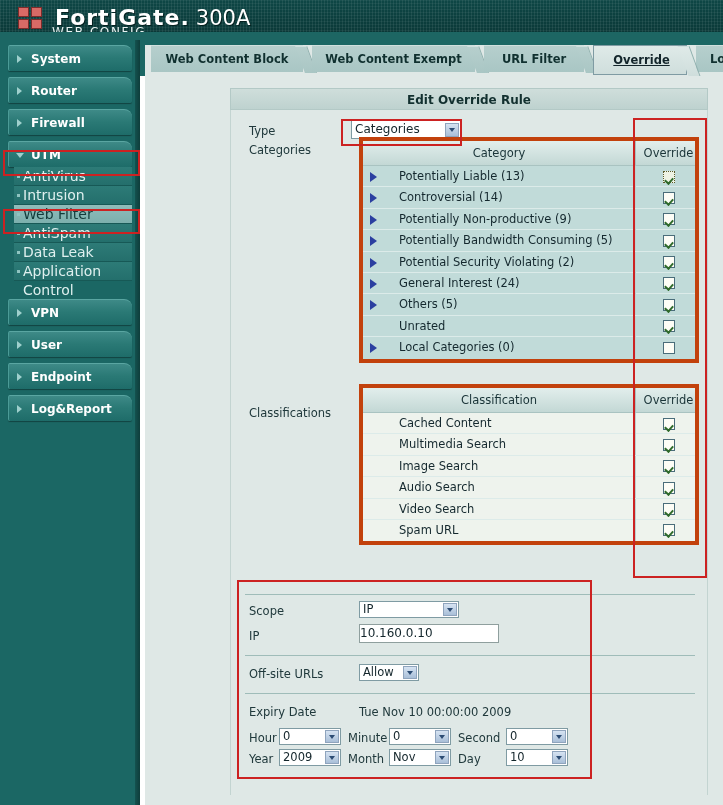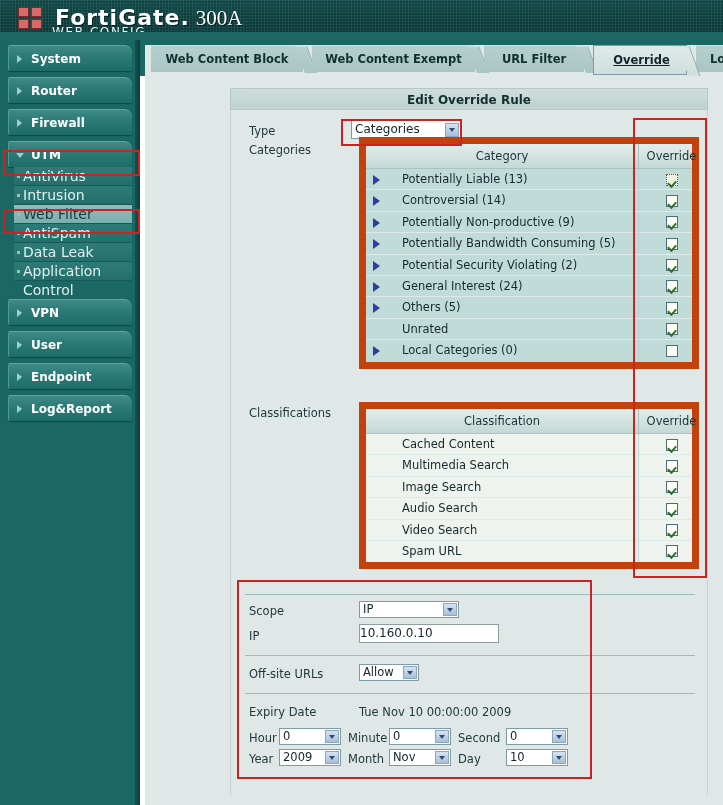--- a/index.html
+++ b/index.html
@@ -33,21 +33,21 @@
   #banner .logo-mark i.b{left:13px;top:0}
   #banner .logo-mark i.c{left:0;top:12px}
   #banner .logo-mark i.d{left:13px;top:12px}
   #banner .brand{
     position:absolute;left:55px;top:5px;
     font-family:"DejaVu Sans","Liberation Sans",sans-serif;
     font-size:22px;font-weight:bold;color:#ffffff;letter-spacing:1px;
     text-shadow:1px 1px 0 #05201f;
     white-space:nowrap;
   }
-  #banner .brand .model{font-weight:normal;font-size:21px;margin-left:6px;letter-spacing:0px;font-family:Liberation Serif, serif;}
+  #banner .brand .model{font-weight:normal;font-size:21px;margin-left:6px;letter-spacing:0px;}
   #banner .webconfig{
     position:absolute;left:52px;top:25px;
     font-size:12px;letter-spacing:1.6px;color:#e7f2f1;font-weight:normal;
   }
   #banner .teal-strip{
     position:absolute;left:0;top:32px;width:723px;height:8px;background:#1d6663;
   }
 
   
   #sidebar{
@@ -168,21 +168,21 @@
     border-top:4px solid #2c4c74;
   }
   .txtinput{
     position:absolute;height:19px;background:#ffffff;
     border:1px solid #8f9f9e;box-sizing:border-box;
     font-size:12px;color:#12252b;line-height:17px;
     font-family:"DejaVu Sans","Liberation Sans",sans-serif;
   }
 
   
-  .tbl{position:absolute;border:7px solid #c2410c;box-sizing:border-box;background:#d946ef;}
+  .tbl{position:absolute;border:4px solid #c2410c;box-sizing:border-box;background:#d946ef;}
   .tbl .hdr{
     position:relative;height:24px;
     background:linear-gradient(180deg,#e2eeec 0%,#c3d8d5 100%);
     border-bottom:1px solid #a9c3c1;
   }
   .tbl .hdr .h1{
     position:absolute;left:0;top:0;height:24px;line-height:24px;
     text-align:center;font-size:11.5px;color:#1a3438;
   }
   .tbl .hdr .h2{
@@ -422,21 +422,21 @@
           <span class="tri"></span>
           <div class="name" style="width:272px">Local Categories (0)</div>
           <div class="cellchk" style="left:272px;width:66px">
             <span class="cbx"></span>
           </div>
         </div>
       </div>
 
       <div class="lbl" style="left:18px;top:296px">Classifications</div>
 
-      <div class="tbl" style="left:128px;top:292px;width:340px">
+      <div class="tbl" style="left:128px;top:274px;width:340px">
         <div class="hdr">
           <div class="h1" style="width:272px">Classification</div>
           <div class="h2" style="left:272px;width:66px">Override</div>
         </div>
 
         <div class="row rowB">
           <div class="name" style="width:272px">Cached Content</div>
           <div class="cellchk" style="left:272px;width:66px">
             <span class="cbx on"></span>
           </div>

